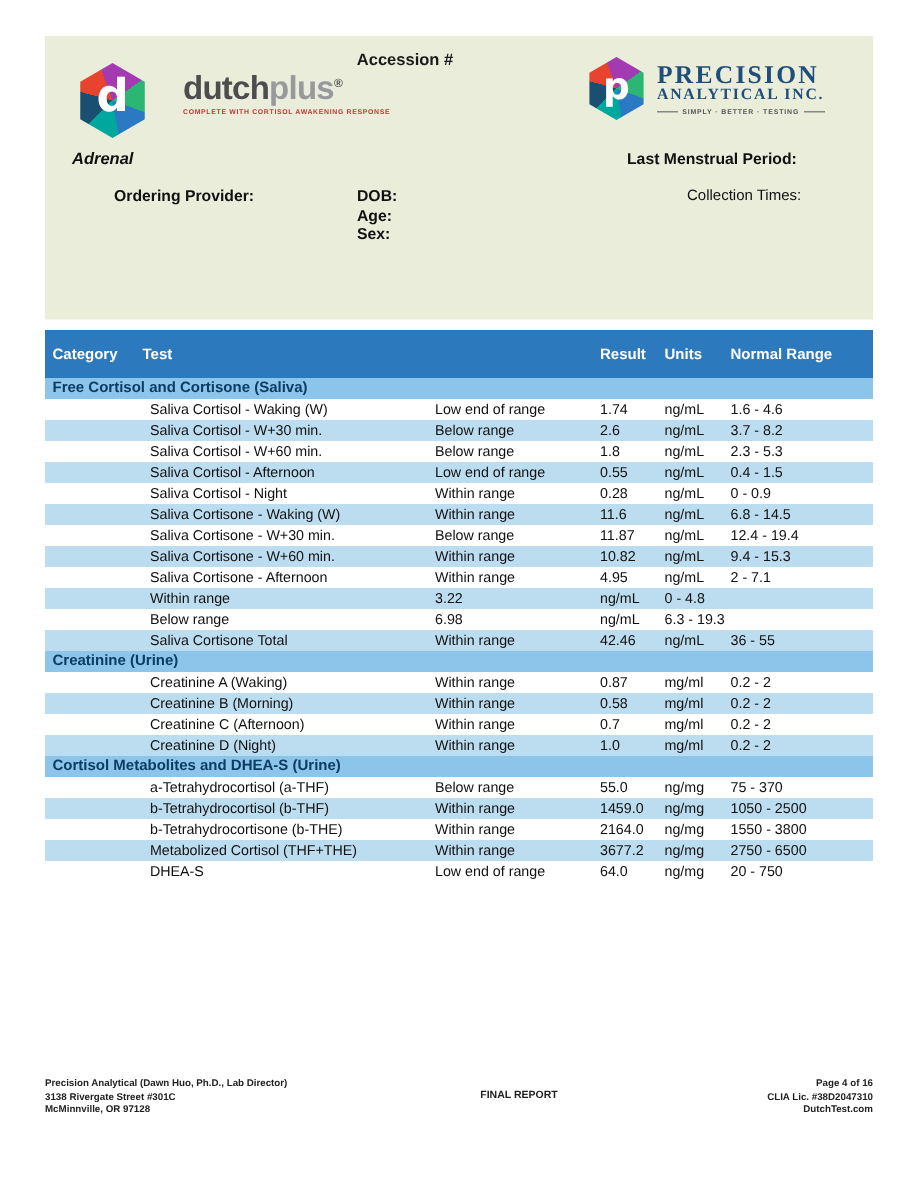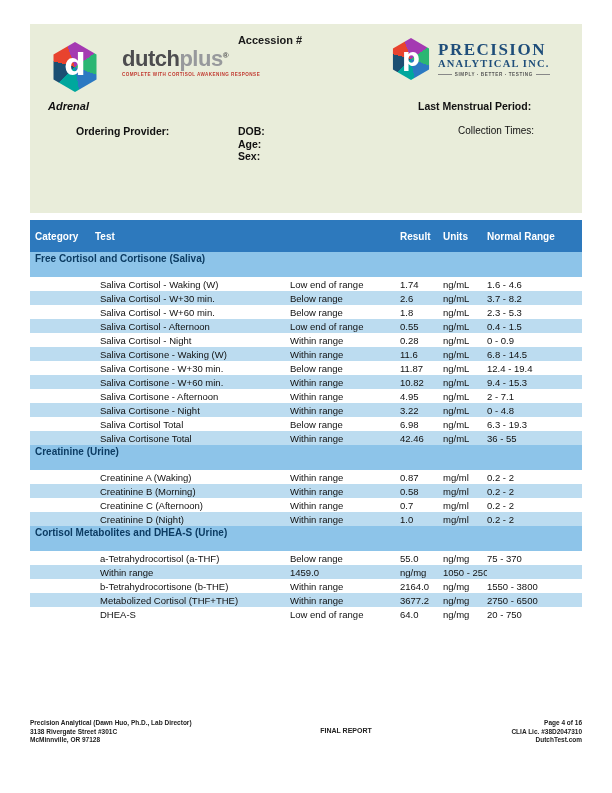--- a/index.html
+++ b/index.html
@@ -48,21 +48,21 @@
   .demo-block { position:absolute; left:208px; top:101px; font-size:10.5px; font-weight:bold; line-height:12.5px; }
   .collection { position:absolute; left:388px; top:101px; font-size:10px;margin-left:40px; }
 
   
   .tbl { position:absolute; left:30px; top:220px; width:552px; }
   .t-head { display:grid; grid-template-columns:65px 190px 115px 43px 44px auto;
             background:#2d79bd; color:#fff; font-size:10px; font-weight:bold;
             height:32px; align-items:center; }
   .t-head > div:first-child { padding-left:5px; }
   .sec-row { background:#8dc4e9; color:#0c3c63; font-size:10px; font-weight:bold;
-             height:25px; line-height:13px; padding-left:5px; }
+             height:14px; line-height:13px; padding-left:5px; }
   .d-row { display:grid; grid-template-columns:70px 190px 110px 43px 44px auto;
            font-size:9.5px; height:14px; align-items:center; background:#fff; }
   .d-row.alt { background:#bcdcf0; }
   .d-row > div { white-space:nowrap; overflow:hidden; }
 
   
   .footer { position:absolute; left:30px; top:719px; width:552px; display:flex;
             font-size:6.5px; font-weight:bold; color:#222; line-height:8.5px; }
   .f-left { width:220px; }
   .f-mid { flex:1; text-align:center; font-size:7px; padding-top:8px; }
@@ -186,29 +186,27 @@
         <div class="d-row">
           <div></div>
           <div>Saliva Cortisone - Afternoon</div>
           <div>Within range</div>
           <div>4.95</div>
           <div>ng/mL</div>
           <div>2 - 7.1</div>
         </div>
         <div class="d-row alt">
           <div></div>
-          <div>Saliva Cortisone - Night</div>
           <div>Within range</div>
           <div>3.22</div>
           <div>ng/mL</div>
           <div>0 - 4.8</div>
         </div>
         <div class="d-row">
           <div></div>
-          <div>Saliva Cortisol Total</div>
           <div>Below range</div>
           <div>6.98</div>
           <div>ng/mL</div>
           <div>6.3 - 19.3</div>
         </div>
         <div class="d-row alt">
           <div></div>
           <div>Saliva Cortisone Total</div>
           <div>Within range</div>
           <div>42.46</div>
@@ -252,20 +250,21 @@
         <div class="d-row">
           <div></div>
           <div>a-Tetrahydrocortisol (a-THF)</div>
           <div>Below range</div>
           <div>55.0</div>
           <div>ng/mg</div>
           <div>75 - 370</div>
         </div>
         <div class="d-row alt">
           <div></div>
+          <div>b-Tetrahydrocortisol (b-THF)</div>
           <div>Within range</div>
           <div>1459.0</div>
           <div>ng/mg</div>
           <div>1050 - 2500</div>
         </div>
         <div class="d-row">
           <div></div>
           <div>b-Tetrahydrocortisone (b-THE)</div>
           <div>Within range</div>
           <div>2164.0</div>

